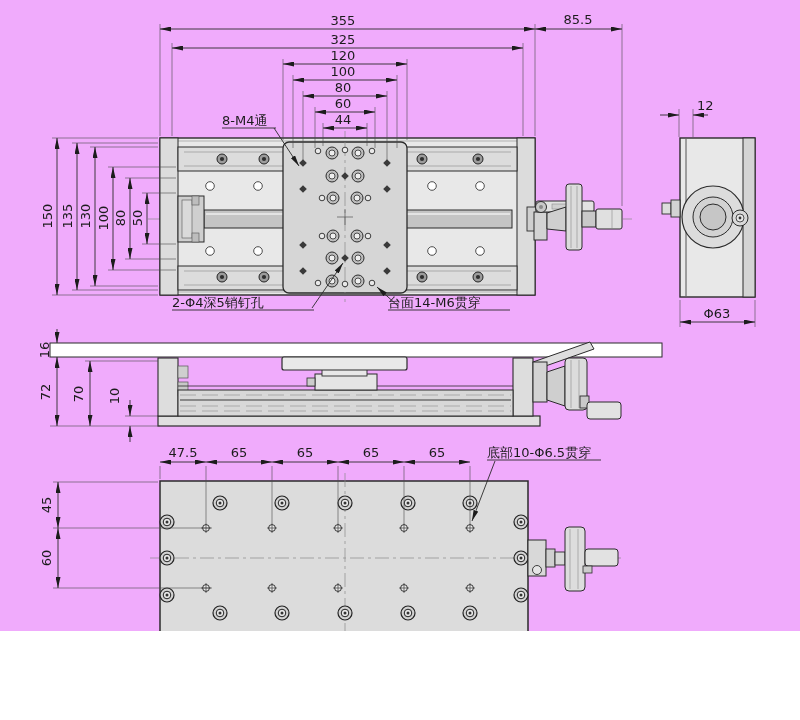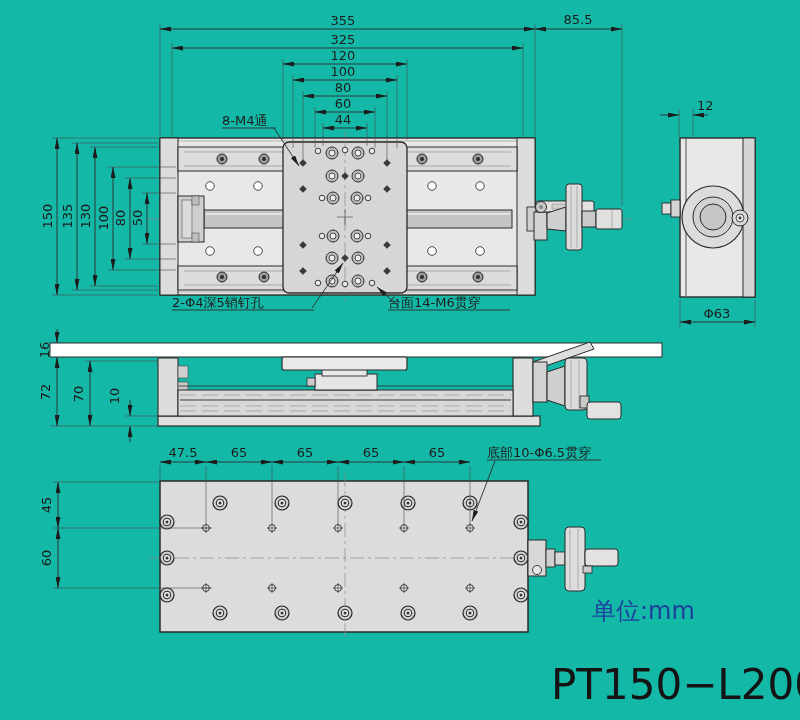--- a/index.html
+++ b/index.html
@@ -1,16 +1,16 @@
 <!DOCTYPE html>
 <html><head>
 <meta charset="utf-8">
 <style>
   html,body{margin:0;padding:0;background:#fff;}
-  #stage{position:relative;width:800px;height:720px;background:#14b8a6;overflow:hidden;
+  #stage{position:relative;width:800px;height:631px;background:#f0abfc;overflow:hidden;
          font-family:"DejaVu Sans","Liberation Sans",sans-serif;}
   svg{position:absolute;left:0;top:0;}
   svg text{font-family:"DejaVu Sans","Liberation Sans",sans-serif;font-size:13px;fill:#1c1c1c;}
   .dim{stroke:#2a2a2a;stroke-width:0.9;fill:none;}
   .ext{stroke:#4a4a4a;stroke-width:0.6;fill:none;}
   .cl{stroke:#8a8a8a;stroke-width:0.7;fill:none;stroke-dasharray:14 4 3 4;}
   .edge{stroke:#2b2b2b;stroke-width:1.4;fill:#e8e8e8;}
   .edge2{stroke:#2b2b2b;stroke-width:1;fill:#dcdcdc;}
   .thin{stroke:#8c8c8c;stroke-width:0.6;fill:none;}
   .lbl{font-size:13px;}
@@ -384,15 +384,14 @@
       <line class="ext" x1="53" y1="528" x2="212" y2="528"></line>
       <line class="ext" x1="53" y1="588" x2="212" y2="588"></line>
       <line class="dim" x1="58" y1="482" x2="58" y2="528" marker-start="url(#as)" marker-end="url(#ae)"></line>
       <line class="dim" x1="58" y1="528" x2="58" y2="588" marker-start="url(#as)" marker-end="url(#ae)"></line>
       <text x="51" y="505" text-anchor="middle" transform="rotate(-90 51 505)">45</text>
       <text x="51" y="558" text-anchor="middle" transform="rotate(-90 51 558)">60</text>
     </g>
   </g>
 </svg>
 
-<div id="units-label">单位:mm</div>
 <div id="model-label">PT150−L200</div>
 </div>
 
 </body></html>

